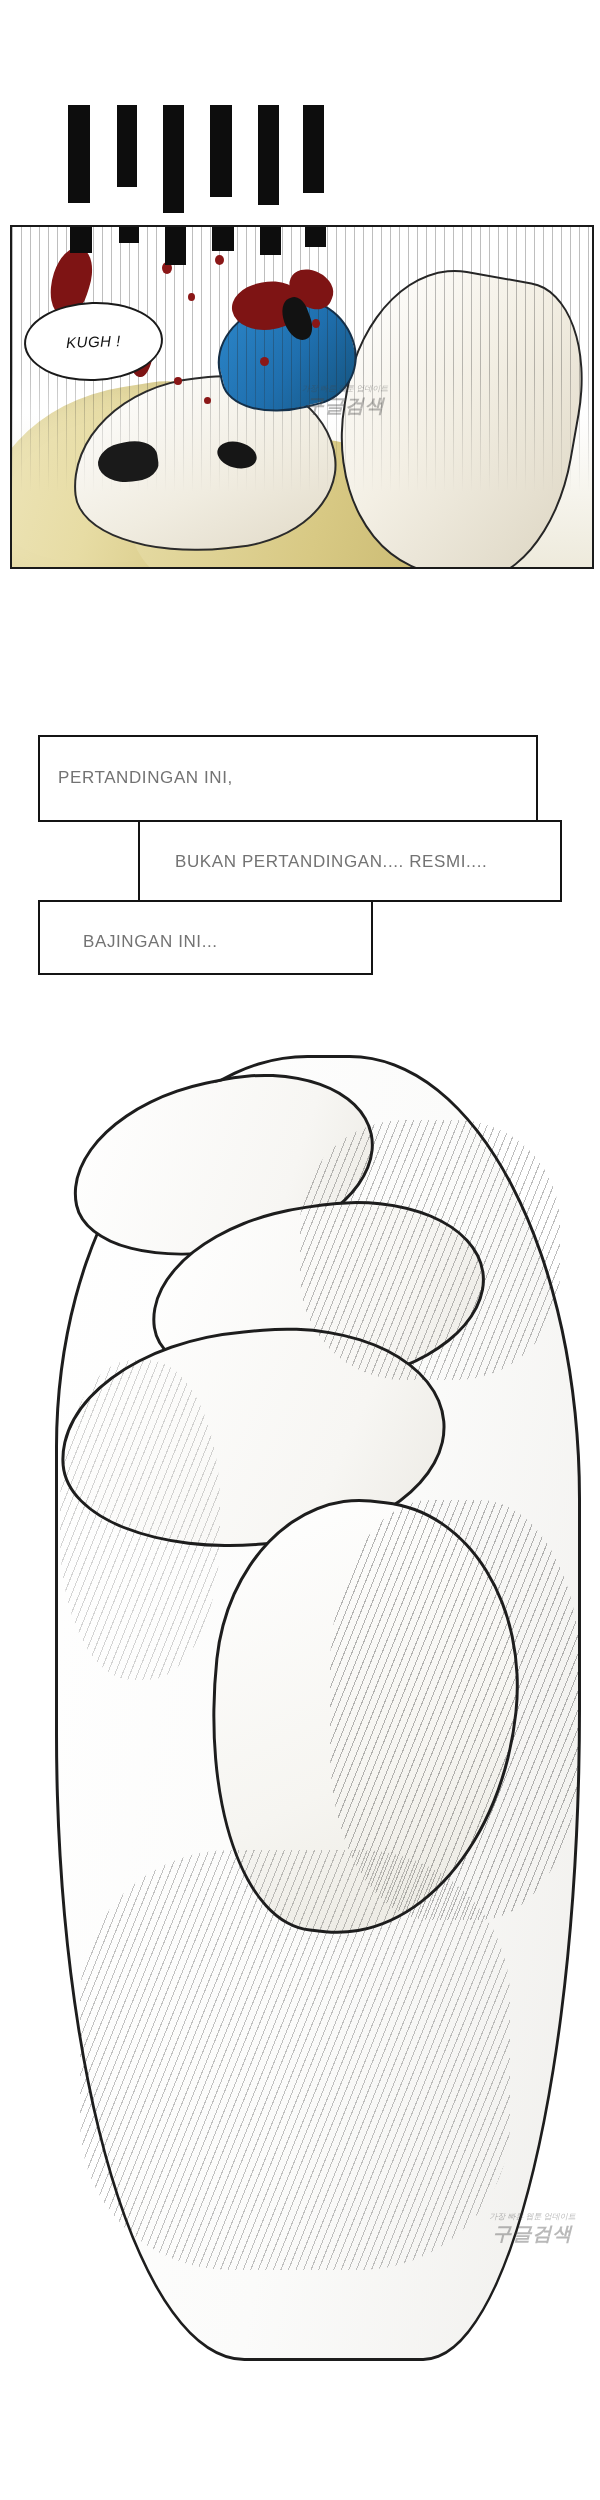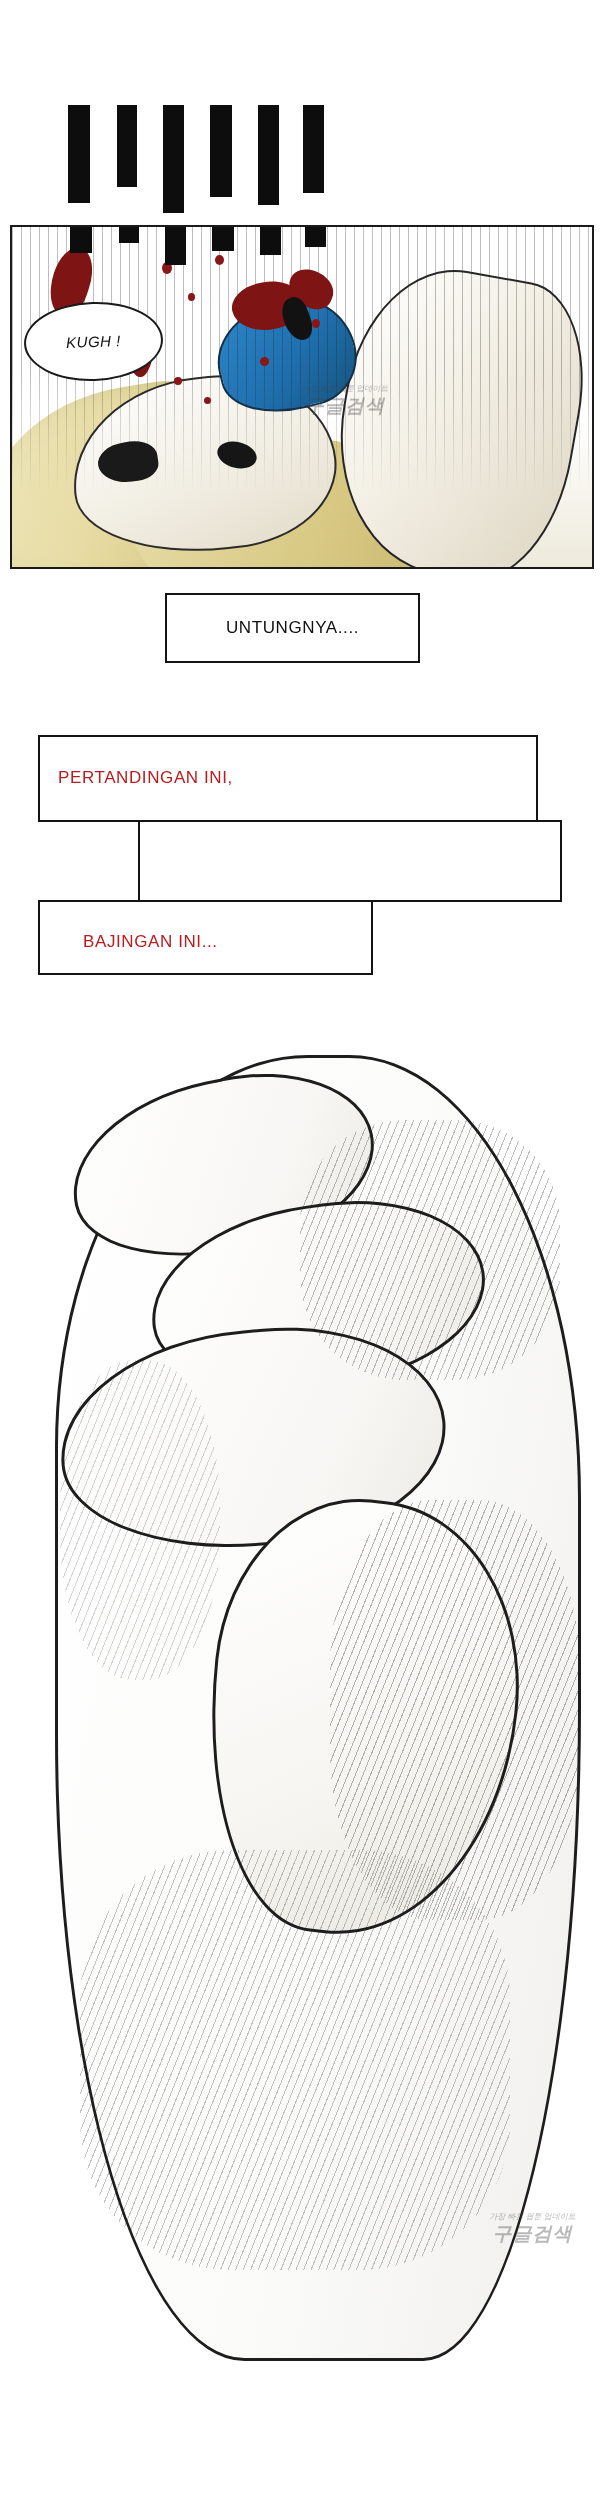--- a/index.html
+++ b/index.html
@@ -208,21 +208,21 @@
     border: 2px solid #141414;
     box-sizing: border-box;
   }
   .sb1 { left: 0px;   top: 0px;   width: 500px; height: 87px; }
   .sb2 { left: 100px; top: 85px;  width: 424px; height: 82px; }
   .sb3 { left: 0px;   top: 165px; width: 335px; height: 75px; }
   .step-text {
     position: absolute;
     font-size: 17px;
     letter-spacing: .6px;
-    color: #b91c1c;
+    color: #737373;
     white-space: nowrap;
   }
   .st1 { left: 20px;  top: 33px; }
   .st2 { left: 137px; top: 117px; }
   .st3 { left: 45px;  top: 197px; }
 
   
   .panel2 {
     position: absolute;
     left: 0px;
@@ -347,27 +347,27 @@
     <div class="bar-in-panel" style="left:293px;width:21px;height:22px;"></div>
 
     <div class="speech-kugh">KUGH !</div>
 
     <div class="watermark" style="left:278px;top:150px;width:110px;">
       <span class="wm-small">가장 빠른 웹툰 업데이트</span><br>
       <span class="wm-big">구글검색</span>
     </div>
   </div>
 
-  <div class="cap cap-untungnya">UNTUNGNYA....</div>
 
   <div class="step-wrap">
     <div class="step-box sb1"></div>
     <div class="step-box sb2"></div>
     <div class="step-box sb3"></div>
     <div class="step-text st1">PERTANDINGAN INI,</div>
+    <div class="step-text st2">BUKAN PERTANDINGAN.... RESMI....</div>
     <div class="step-text st3">BAJINGAN INI...</div>
   </div>
 
   <div class="panel2">
     <div class="fist"></div>
     <div class="knuckle k1"></div>
     <div class="knuckle k2"></div>
     <div class="knuckle k3"></div>
     <div class="thumb"></div>
 

